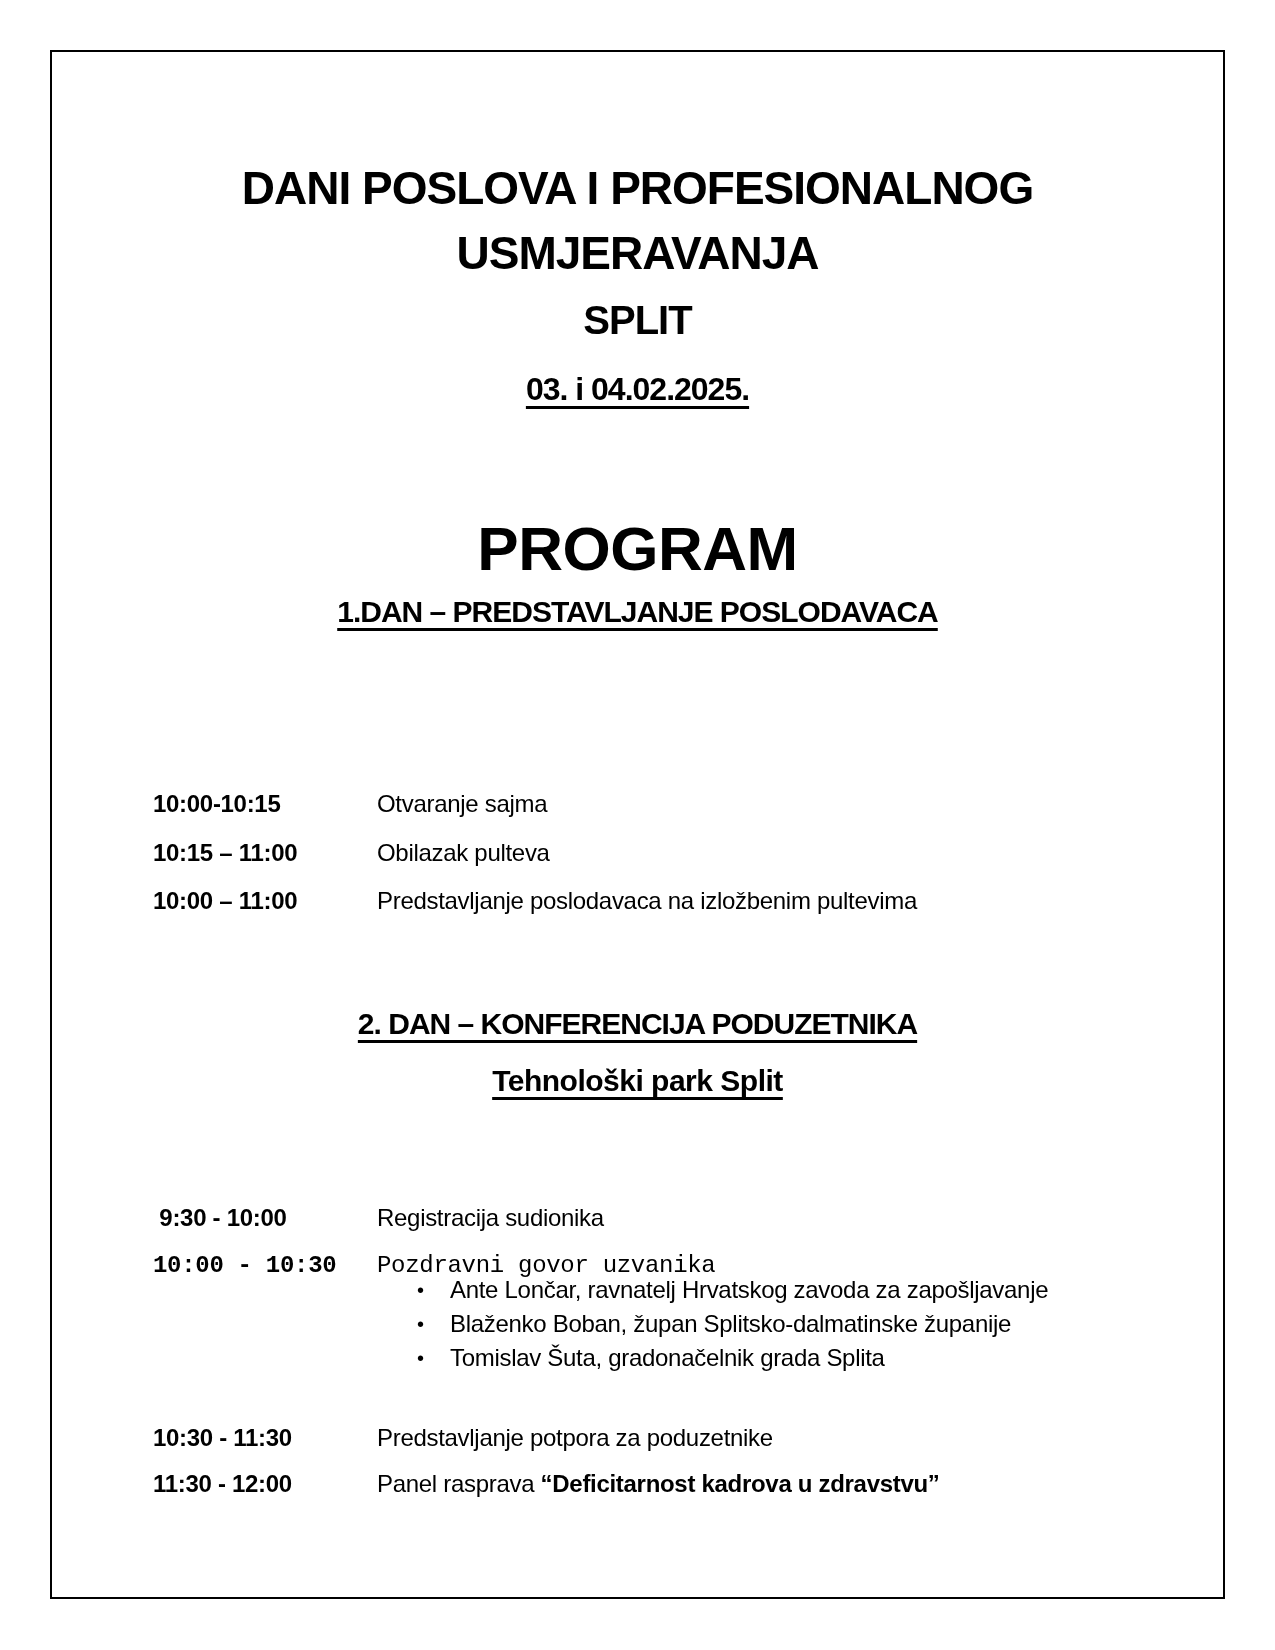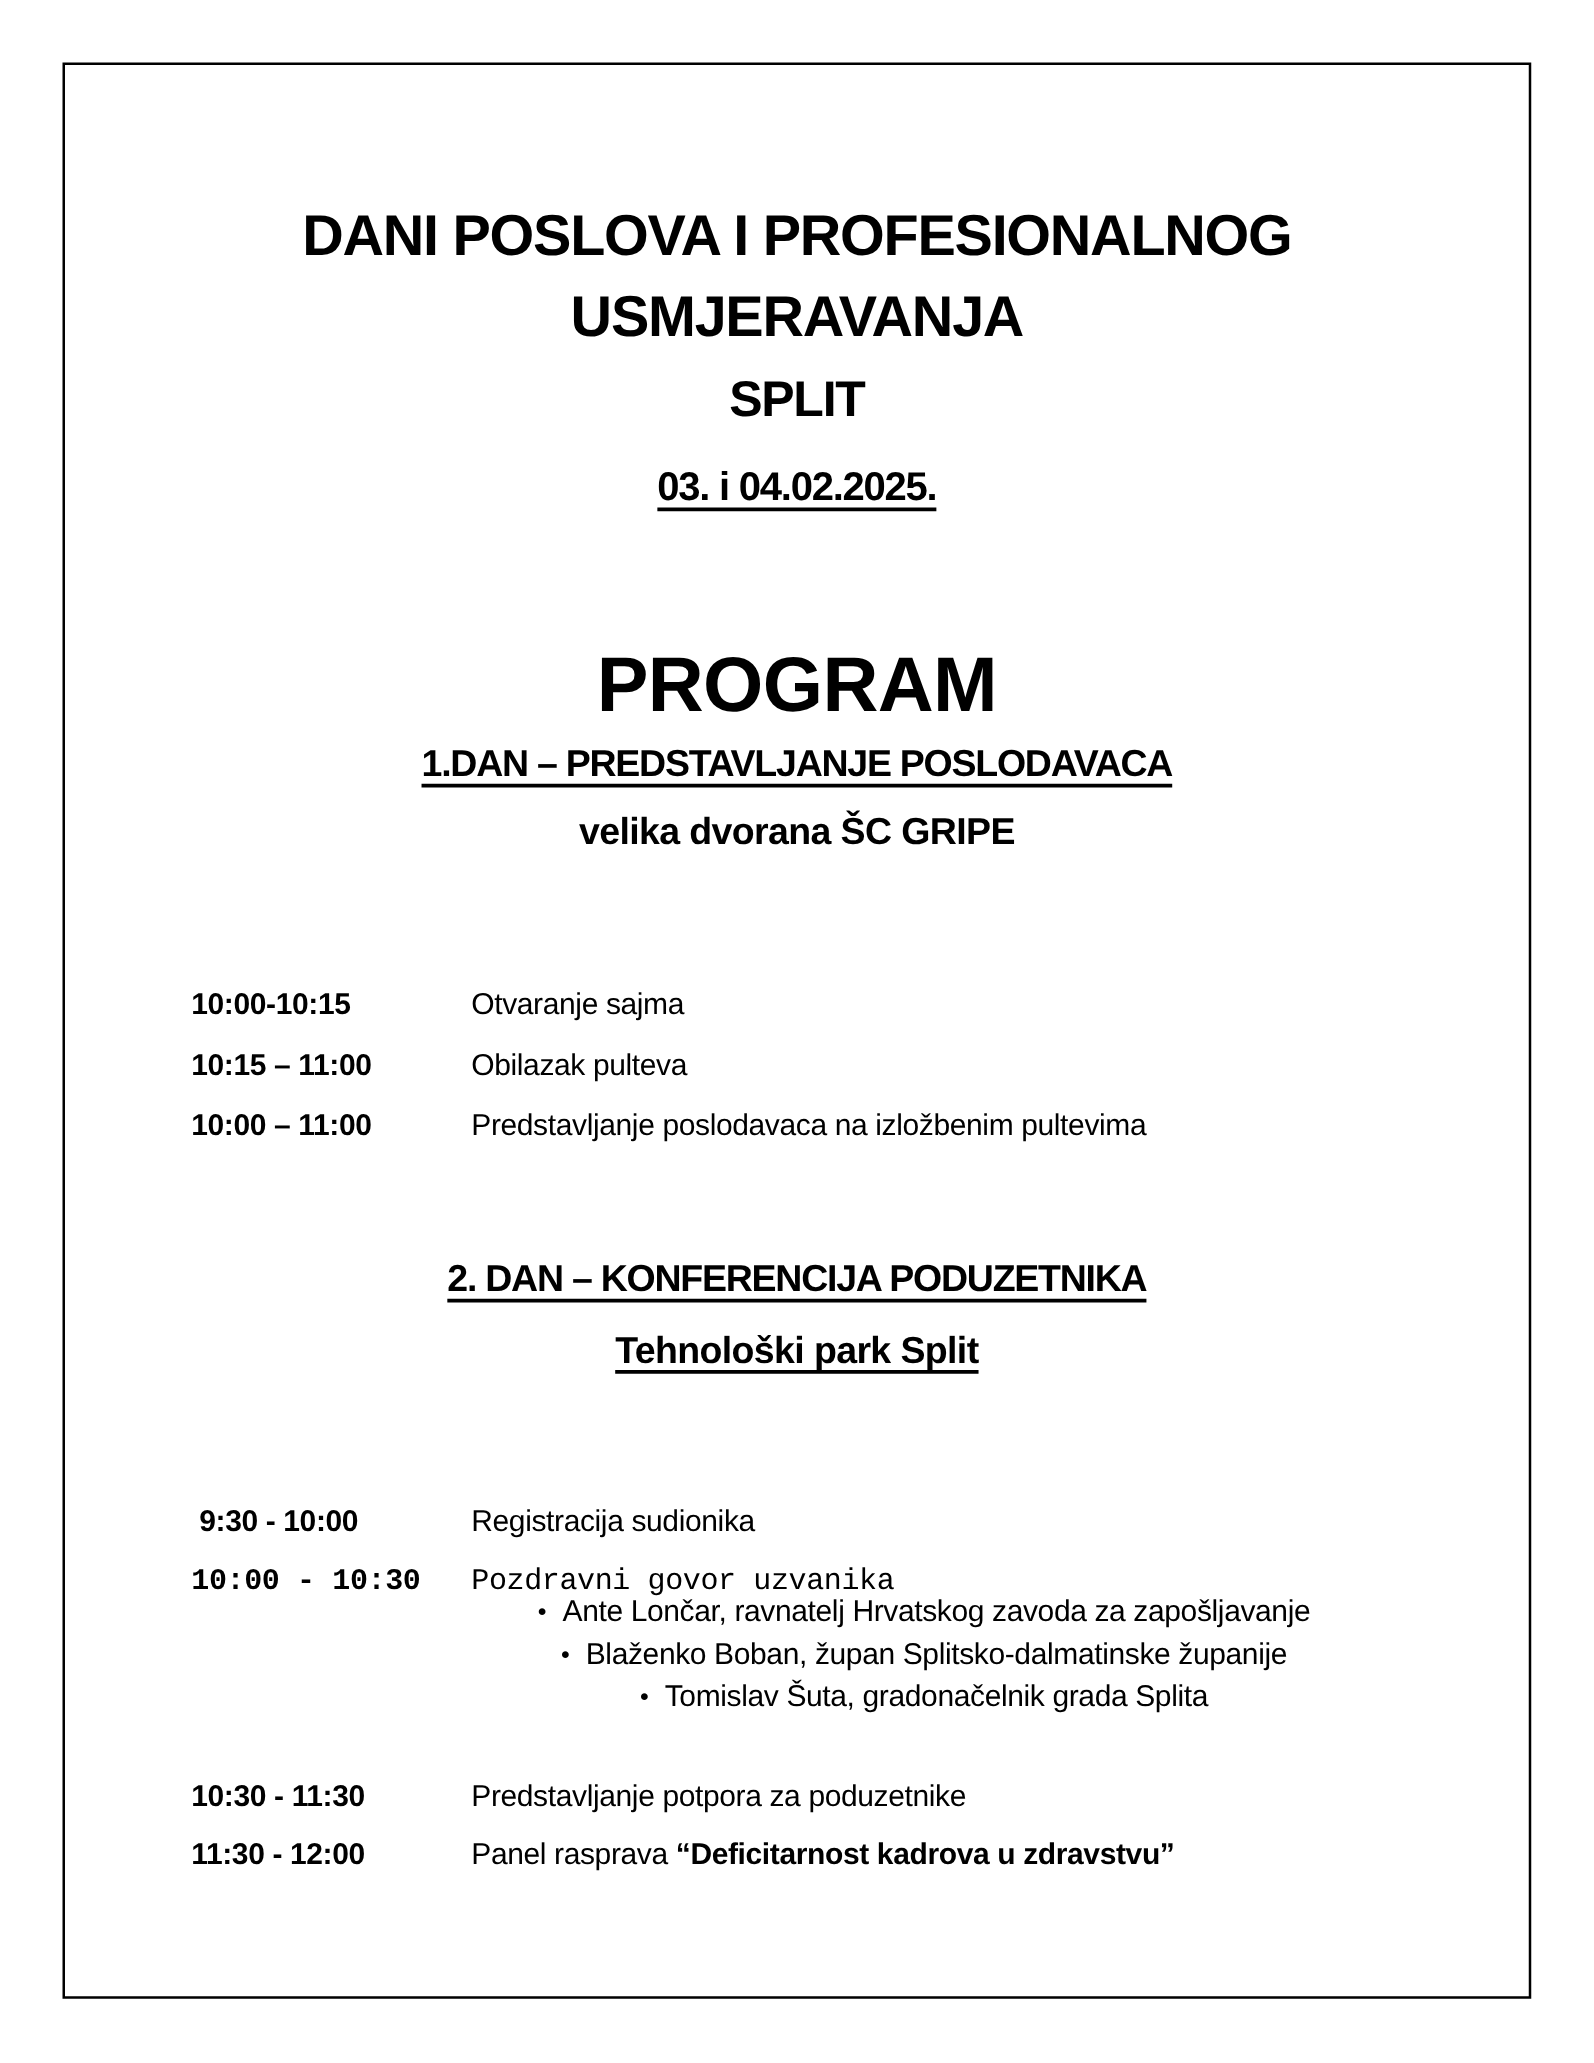--- a/index.html
+++ b/index.html
@@ -106,21 +106,20 @@
   .r2-3 { top: 1397px; }
   .r2-4 { top: 1443px; }
   .speakers {
     position: absolute;
     left: 417px;
     top: 1273px;
     font-size: 24px;
     line-height: 34px;
     letter-spacing: -0.3px;
     white-space: nowrap;
-    text-align: center;
   }
   .speaker .bullet {
     display: inline-block;
     width: 33px;
     font-size: 20px;
     vertical-align: 1px;
   }
 </style>
 </head>
 <body>
@@ -135,21 +134,20 @@
     <div>DANI POSLOVA I PROFESIONALNOG</div>
     <div>USMJERAVANJA</div>
   </div>
 
   <div class="centered dates"><span class="underlined">03. i 04.02.2025.</span></div>
 
   <div class="centered program-title">PROGRAM</div>
 
   <div class="centered section-heading day1-heading"><span class="underlined">1.DAN – PREDSTAVLJANJE POSLODAVACA</span></div>
 
-  <div class="centered venue day1-venue">velika dvorana ŠC GRIPE</div>
 
   <div class="row r1-1">
     <span class="time">10:00-10:15</span><span class="activity">Otvaranje sajma</span>
   </div>
   <div class="row r1-2">
     <span class="time">10:15 – 11:00</span><span class="activity">Obilazak pulteva</span>
   </div>
   <div class="row r1-3">
     <span class="time">10:00 – 11:00</span><span class="activity">Predstavljanje poslodavaca na izložbenim pultevima</span>
   </div>

